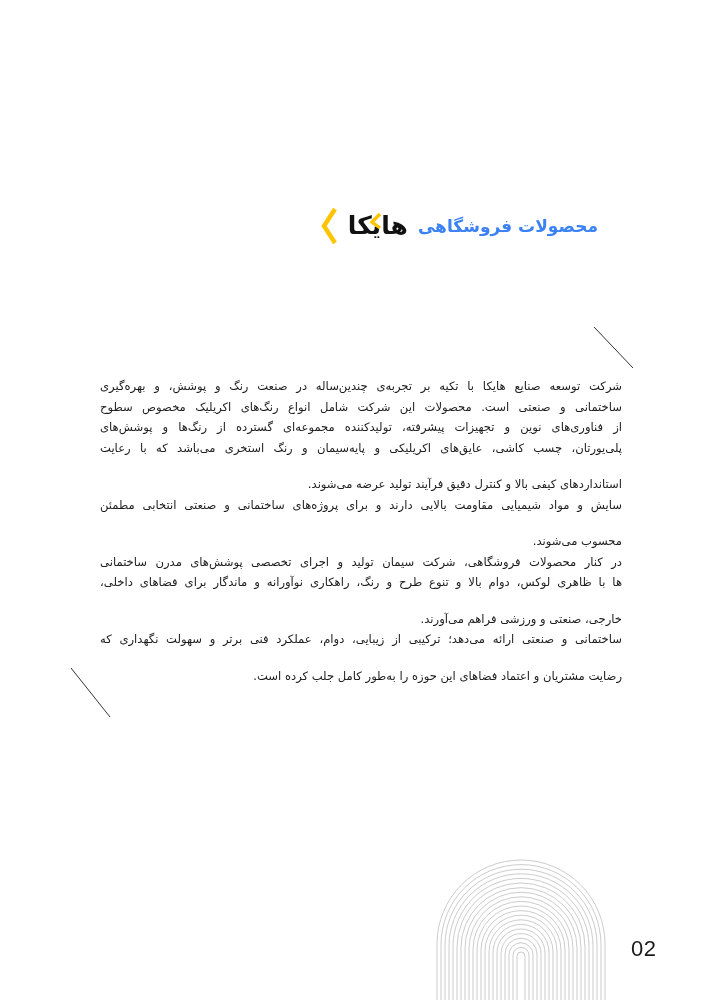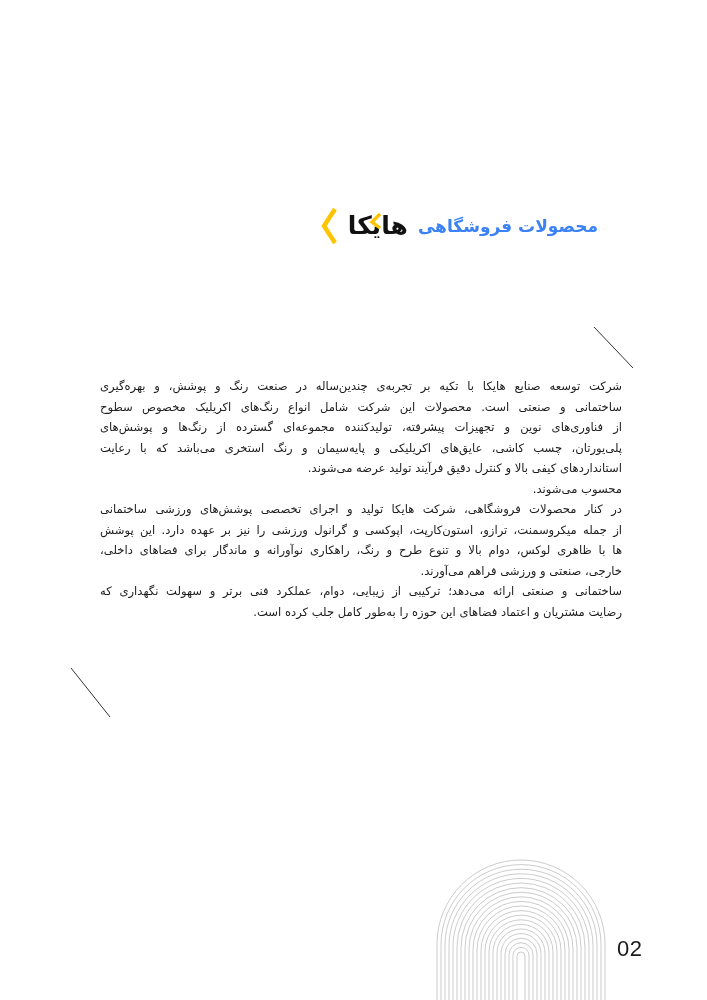--- a/index.html
+++ b/index.html
@@ -83,25 +83,26 @@
     .line {
       height: 20.5px;
       line-height: 20.5px;
       text-align: justify;
       text-align-last: justify;
       white-space: nowrap;
     }
     .line.last {
       text-align: right;
       text-align-last: right;
+      margin-top: 16px;
     }
     
     .page-number {
       position: absolute;
-      left: 617px;
+      left: 631px;
       top: 936px;
       font-family: "Liberation Sans", sans-serif;
       font-size: 22px;
       color: #1a1a1a;
       letter-spacing: 0.5px;
     }
   </style>
 </head>
 <body>
 
@@ -150,25 +151,25 @@
 
   <div class="body-text">
     <div>
       <div class="line">شرکت توسعه صنایع هایکا با تکیه بر تجربه‌ی چندین‌ساله در صنعت رنگ و پوشش، و بهره‌گیری</div>
       <div class="line">ساختمانی و صنعتی است. محصولات این شرکت شامل انواع رنگ‌های اکریلیک مخصوص سطوح</div>
       <div class="line">از فناوری‌های نوین و تجهیزات پیشرفته، تولیدکننده مجموعه‌ای گسترده از رنگ‌ها و پوشش‌های</div>
       <div class="line">پلی‌یورتان، چسب کاشی، عایق‌های اکریلیکی و پایه‌سیمان و رنگ استخری می‌باشد که با رعایت</div>
       <div class="line last">استانداردهای کیفی بالا و کنترل دقیق فرآیند تولید عرضه می‌شوند.</div>
     </div>
     <div>
+      <div class="line">سایش و مواد شیمیایی مقاومت بالایی دارند و برای پروژه‌های ساختمانی و صنعتی انتخابی مطمئن</div>
       <div class="line last">محسوب می‌شوند.</div>
     </div>
     <div>
-      <div class="line">در کنار محصولات فروشگاهی، شرکت هایکا تولید و اجرای تخصصی پوشش‌های ورزشی ساختمانی</div>
-      <div class="line">از جمله میکروسمنت، ترازو، استون‌کارپت، اپوکسی و گرانول ورزشی را نیز بر عهده دارد. این پوشش</div>
+      <div class="line">در کنار محصولات فروشگاهی، شرکت سیمان تولید و اجرای تخصصی پوشش‌های مدرن ساختمانی</div>
       <div class="line">ها با ظاهری لوکس، دوام بالا و تنوع طرح و رنگ، راهکاری نوآورانه و ماندگار برای فضاهای داخلی،</div>
       <div class="line last">خارجی، صنعتی و ورزشی فراهم می‌آورند.</div>
     </div>
     <div>
       <div class="line">ساختمانی و صنعتی ارائه می‌دهد؛ ترکیبی از زیبایی، دوام، عملکرد فنی برتر و سهولت نگهداری که</div>
       <div class="line last">رضایت مشتریان و اعتماد فضاهای این حوزه را به‌طور کامل جلب کرده است.</div>
     </div>
   </div>
 
   <div class="page-number">02</div>

